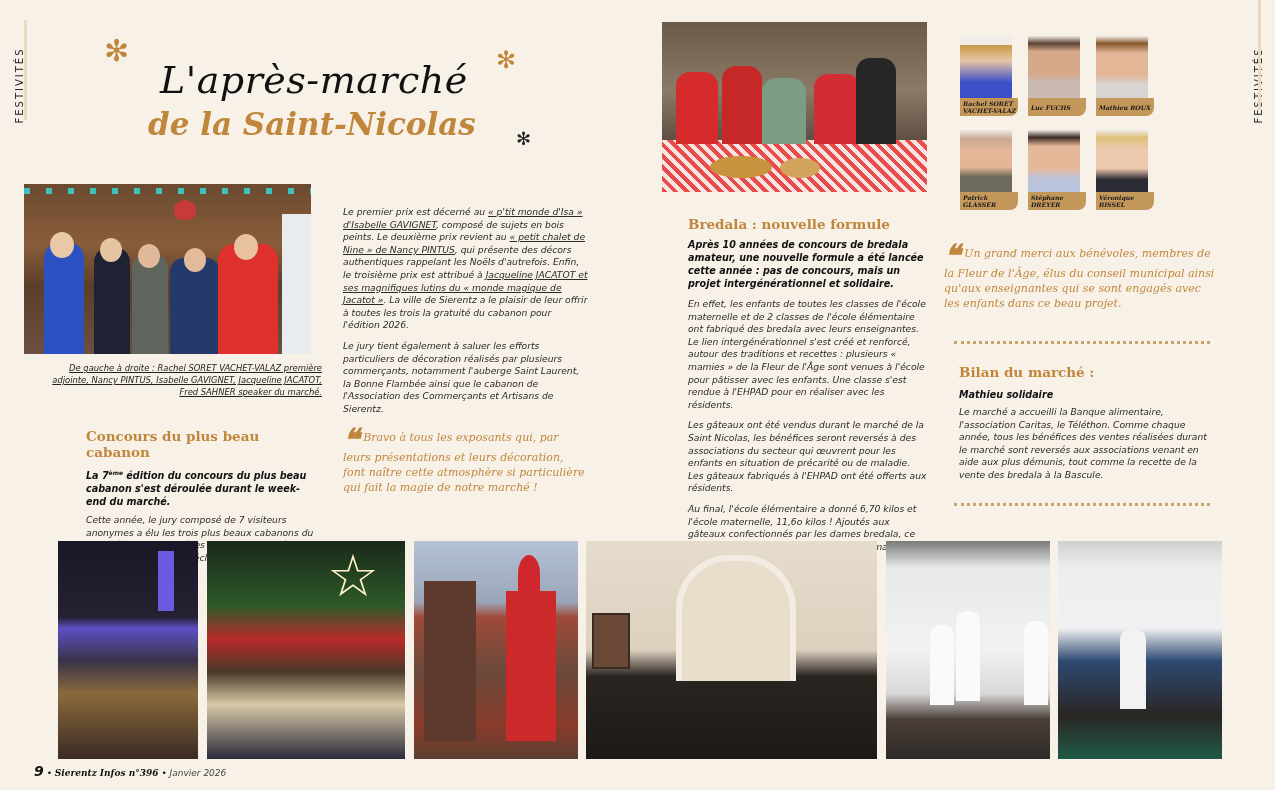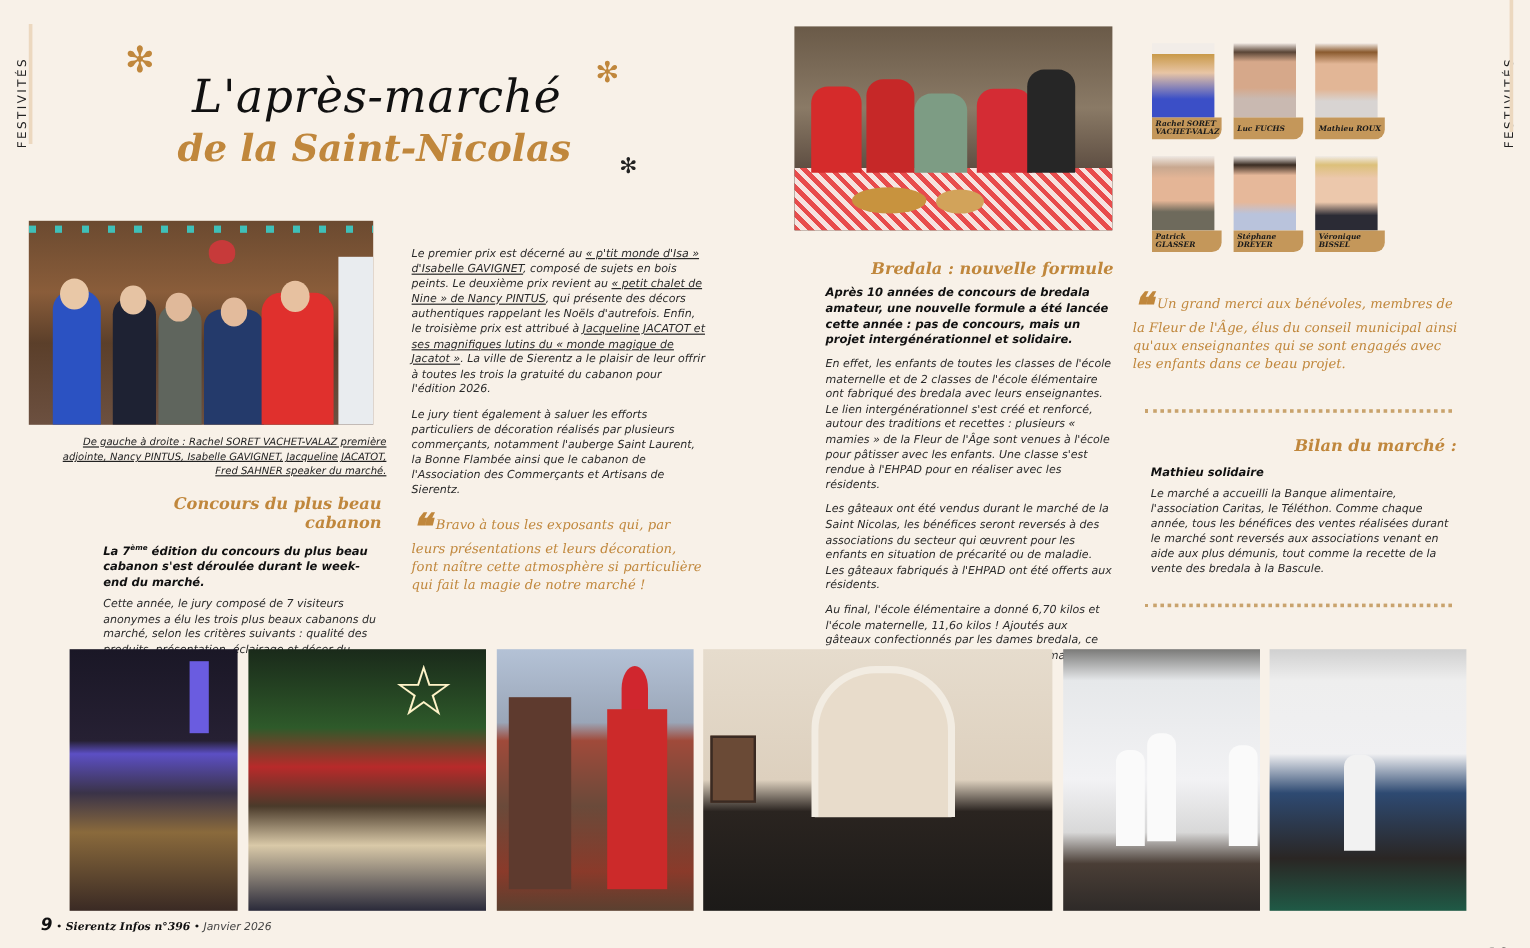--- a/index.html
+++ b/index.html
@@ -6,21 +6,21 @@
   body{width:1275px;height:790px;background:#f8f1e8;position:relative;overflow:hidden;font-family:"DejaVu Sans",sans-serif;color:#1d1d1d;}
   .abs{position:absolute;}
   .side-tab{position:absolute;width:14px;display:flex;align-items:center;justify-content:center;}
   .side-tab span{transform:rotate(-90deg);white-space:nowrap;font-size:10px;letter-spacing:2px;font-family:"DejaVu Sans",sans-serif;color:#222;}
   .side-bar{position:absolute;width:3px;background:#ecd8bf;}
   .title1{font-family:"DejaVu Serif",serif;font-style:italic;font-size:38px;font-weight:400;color:#111;letter-spacing:0.5px;}
   .title2{font-family:"DejaVu Serif",serif;font-style:italic;font-weight:700;font-size:31px;color:#c0873c;}
   .star{color:#c0873c;font-size:30px;line-height:1;}
   .photo{position:absolute;overflow:hidden;}
   .caption{font-style:italic;font-size:8.4px;line-height:12px;text-align:right;color:#222;}
-  .h2{font-family:"DejaVu Serif",serif;font-weight:700;font-style:italic;color:#c0873c;font-size:13.5px;text-align:right;}
+  .h2{font-family:"DejaVu Serif",serif;font-weight:700;color:#c0873c;font-size:13.5px;}
   .lead{font-family:"DejaVu Sans",sans-serif;font-style:italic;font-weight:700;font-size:9.6px;line-height:13px;color:#111;}
   .body{font-style:italic;font-size:9.2px;line-height:12.6px;color:#2a2a2a;margin:0 0 8px 0;}
   .body u{text-decoration:underline;}
   .quote{font-family:"DejaVu Serif",serif;font-style:italic;font-size:11px;line-height:15px;color:#c0873c;}
   .qmark{font-family:"DejaVu Serif",serif;font-weight:700;font-size:30px;line-height:20px;color:#c0873c;vertical-align:top;margin-right:4px;}
   .dots{position:absolute;height:0;border-top:3px dotted #c9a36d;}
   .portrait{position:absolute;width:58px;height:82px;}
   .portrait .img{width:52px;height:62px;}
   .portrait .lbl{position:absolute;left:0;top:62px;width:58px;height:18px;background:#c4975a;border-radius:0 0 8px 0;font-family:"DejaVu Serif",serif;font-weight:700;font-style:italic;font-size:6.2px;line-height:7px;color:#1a1a1a;display:flex;align-items:center;padding-left:3px;box-sizing:border-box;}
   .footer{position:absolute;font-size:9px;color:#111;}
@@ -56,21 +56,21 @@
   <div class="abs" style="left:76px;top:54px;width:22px;height:24px;background:#e6c3a3;border-radius:50%;"></div>
   <div class="abs" style="left:108px;top:70px;width:36px;height:100px;background:#5f655d;border-radius:14px 14px 0 0;"></div>
   <div class="abs" style="left:114px;top:60px;width:22px;height:24px;background:#e0b99a;border-radius:50%;"></div>
   <div class="abs" style="left:146px;top:74px;width:50px;height:96px;background:#243a6b;border-radius:14px 14px 0 0;"></div>
   <div class="abs" style="left:160px;top:64px;width:22px;height:24px;background:#e3bb9c;border-radius:50%;"></div>
   <div class="abs" style="left:194px;top:60px;width:60px;height:110px;background:#e0302d;border-radius:16px 16px 0 0;"></div>
   <div class="abs" style="left:210px;top:50px;width:24px;height:26px;background:#e7c1a0;border-radius:50%;"></div>
 </div>
 <div class="abs caption" style="left:52px;top:362px;width:270px;text-decoration:underline;">De gauche à droite : Rachel SORET VACHET-VALAZ première adjointe, Nancy PINTUS, Isabelle GAVIGNET, Jacqueline JACATOT, Fred SAHNER speaker du marché.</div>
 
-<div class="abs" style="left:86px;top:412px;width:232px;">
+<div class="abs" style="left:86px;top:428px;width:232px;">
   <div class="h2">Concours du plus beau cabanon</div>
   <div class="lead" style="margin-top:6px;"><span>La 7</span><sup style="font-size:6px;">ème</sup><span> édition du concours du plus beau cabanon s'est déroulée durant le week-end du marché.</span></div>
   <p class="body" style="margin-top:6px;">Cette année, le jury composé de 7 visiteurs anonymes a élu les trois plus beaux cabanons du marché, selon les critères suivants : qualité des produits, présentation, éclairage et décor du cabanon.</p>
 </div>
 
 <div class="abs" style="left:343px;top:206px;width:245px;">
   <p class="body"><span>Le premier prix est décerné au </span><u>« p'tit monde d'Isa » d'Isabelle GAVIGNET</u><span>, composé de sujets en bois peints. Le deuxième prix revient au </span><u>« petit chalet de Nine » de Nancy PINTUS</u><span>, qui présente des décors authentiques rappelant les Noëls d'autrefois. Enfin, le troisième prix est attribué à </span><u>Jacqueline JACATOT et ses magnifiques lutins du « monde magique de Jacatot »</u><span>. La ville de Sierentz a le plaisir de leur offrir à toutes les trois la gratuité du cabanon pour l'édition 2026.</span></p>
   <p class="body">Le jury tient également à saluer les efforts particuliers de décoration réalisés par plusieurs commerçants, notamment l'auberge Saint Laurent, la Bonne Flambée ainsi que le cabanon de l'Association des Commerçants et Artisans de Sierentz.</p>
   <div class="quote" style="margin-top:14px;"><span class="qmark">❝</span><span>Bravo à tous les exposants qui, par leurs présentations et leurs décoration, font naître cette atmosphère si particulière qui fait la magie de notre marché !</span></div>
 </div>

